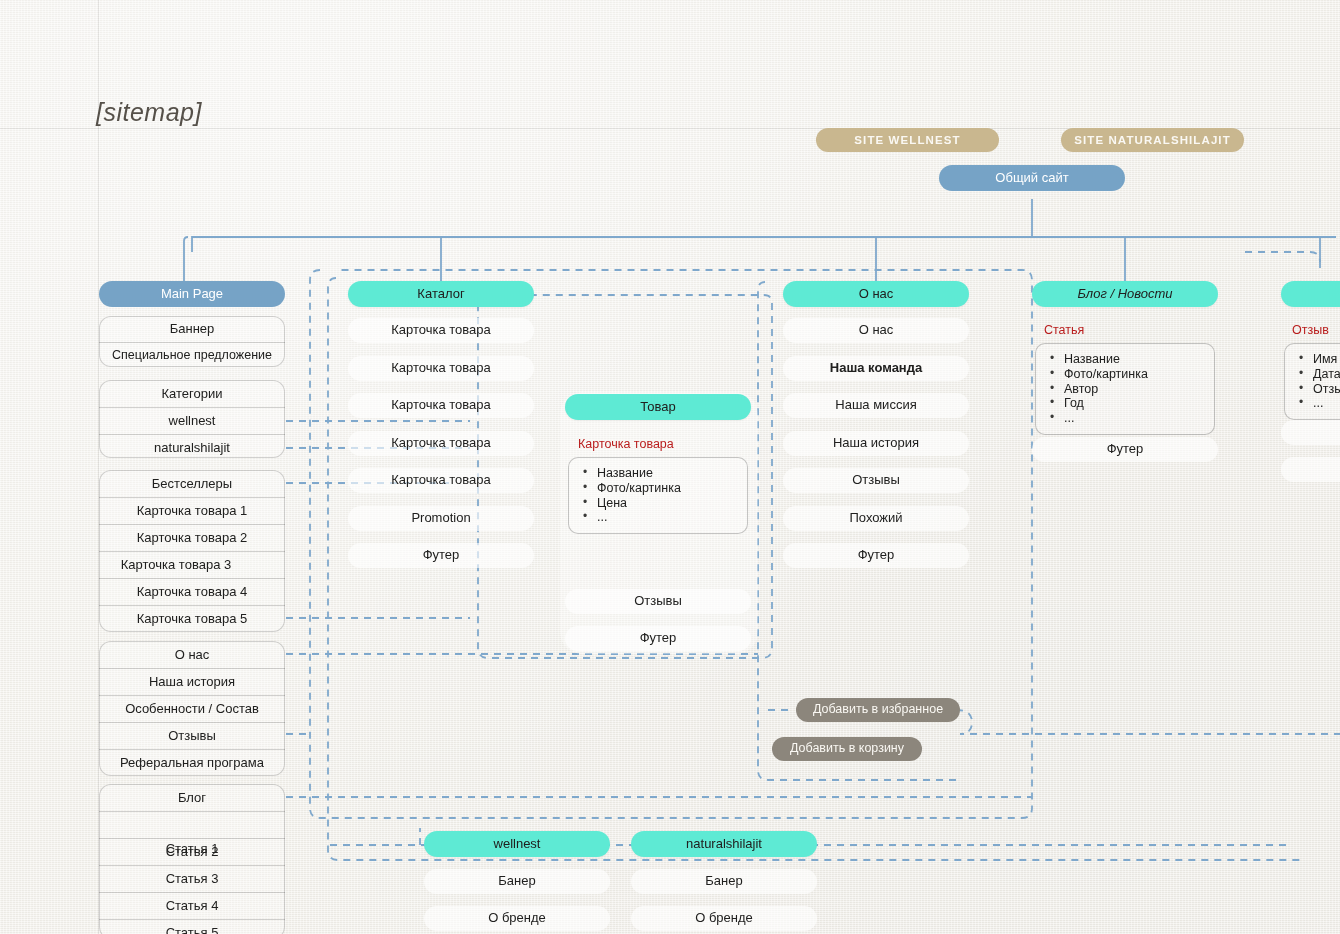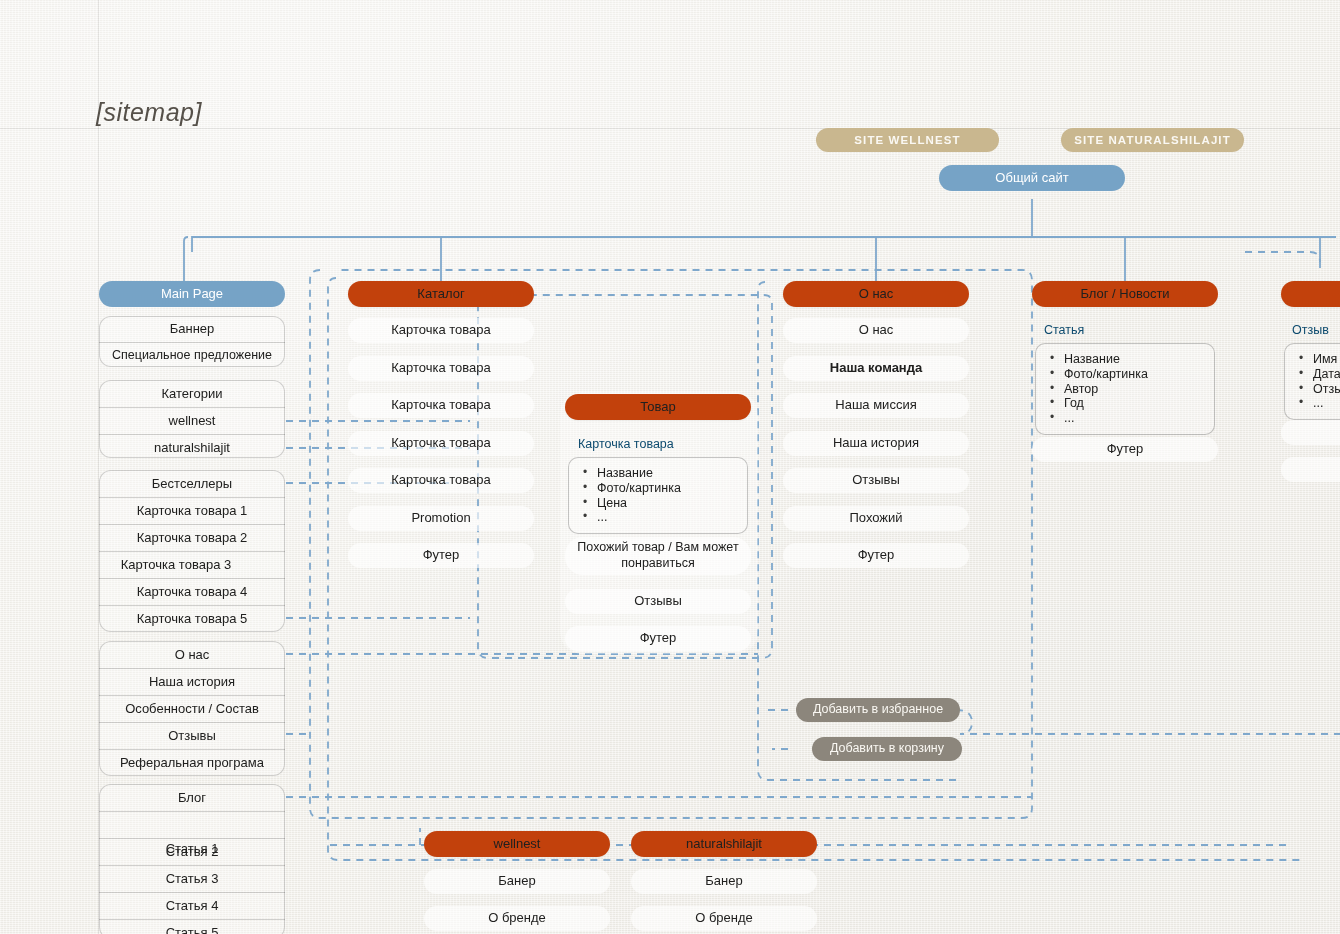--- a/index.html
+++ b/index.html
@@ -55,21 +55,21 @@
   }
   .pill-blue {
     background: #76A3C6; color: #FFFFFF;
     border-radius: 18px; height: 26px; font-size: 13px;
   }
   .pill-gray {
     background: #8C867C; color: #FAF8F3;
     border-radius: 16px; height: 24px; font-size: 12.5px;
   }
   .head-white {
-    background: #c2410c; border-radius: 20px; height: 26px;
+    background: #5eead4; border-radius: 20px; height: 26px;
     box-shadow: 0 1px 2px rgba(0,0,0,.05);
   }
   .row {
     background: rgba(255,255,255,.62);
     border-radius: 20px; height: 25px;
     box-shadow: inset 0 0 0 0 rgba(0,0,0,0);
   }
   .grp {
     position: absolute; z-index: 5;
     border: 1px solid rgba(0,0,0,.17);
@@ -85,21 +85,21 @@
     background: rgba(255,255,255,.30);
     padding: 8px 10px 8px 14px;
     font-size: 12.5px; color: #20201F;
   }
   .bullets li { list-style: none; position: relative; padding-left: 14px; line-height: 1.18; }
   .bullets li:before {
     content: "\2022"; position: absolute; left: 0; top: -1px; font-size: 12px; color: #3a3a38;
   }
   .subcap {
     position: absolute; z-index: 6;
-    font-size: 12.5px; color: #0c4a6e;
+    font-size: 12.5px; color: #b91c1c;
   }
   .panel {
     position: absolute; z-index: 5;
     background: rgba(255,255,255,.34);
     border-radius: 22px;
   }
 </style>
 </head>
 <body>
 
@@ -297,23 +297,20 @@
   <div class="node head-white" style="left:565px; top:394px; width:186px;">
     <span>Товар</span>
   </div>
   <div class="subcap" style="left:578px; top:437px;">Карточка товара</div>
   <ul class="bullets" style="left:568px; top:457px; width:180px;">
     <li>Название</li>
     <li>Фото/картинка</li>
     <li>Цена</li>
     <li>...</li>
   </ul>
-  <div class="node row" style="left:565px; top:537px; width:186px; height:38px; border-radius:18px; font-size:12.5px;">
-    <span>Похожий товар / Вам может понравиться</span>
-  </div>
   <div class="node row" style="left:565px; top:589px; width:186px;">
     <span>Отзывы</span>
   </div>
   <div class="node row" style="left:565px; top:626px; width:186px;">
     <span>Футер</span>
   </div>
 
   <div class="node head-white" style="left:783px; top:281px; width:186px;">
     <span>О нас</span>
   </div>
@@ -332,21 +329,21 @@
   <div class="node row" style="left:783px; top:468px; width:186px;">
     <span>Отзывы</span>
   </div>
   <div class="node row" style="left:783px; top:506px; width:186px;">
     <span>Похожий</span>
   </div>
   <div class="node row" style="left:783px; top:543px; width:186px;">
     <span>Футер</span>
   </div>
 
-  <div class="node head-white" style="left:1032px; top:281px; width:186px;">
+  <div class="node head-white" style="left:1032px; top:281px; width:186px;font-style:italic;">
     <span>Блог / Новости</span>
   </div>
   <div class="subcap" style="left:1044px; top:323px;">Статья</div>
   <ul class="bullets" style="left:1035px; top:343px; width:180px;">
     <li>Название</li>
     <li>Фото/картинка</li>
     <li>Автор</li>
     <li>Год</li>
     <li>...</li>
   </ul>
@@ -365,21 +362,21 @@
     <li>...</li>
   </ul>
   <div class="node row" style="left:1281px; top:420px; width:186px;">
     
   </div>
   <div class="node row" style="left:1281px; top:457px; width:186px;"></div>
 
   <div class="node pill-gray" style="left:796px; top:698px; width:164px;">
     <span>Добавить в избранное</span>
   </div>
-  <div class="node pill-gray" style="left:812px; top:737px; width:150px;">
+  <div class="node pill-gray" style="left:772px; top:737px; width:150px;">
     <span>Добавить в корзину</span>
   </div>
 
   <div class="node head-white" style="left:424px; top:831px; width:186px;">
     <span>wellnest</span>
   </div>
   <div class="node row" style="left:424px; top:869px; width:186px;">
     <span>Банер</span>
   </div>
   <div class="node row" style="left:424px; top:906px; width:186px;">

